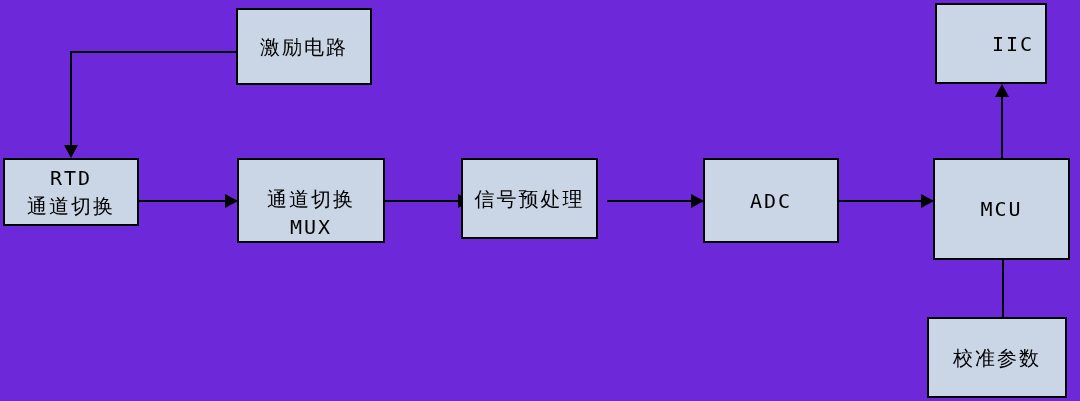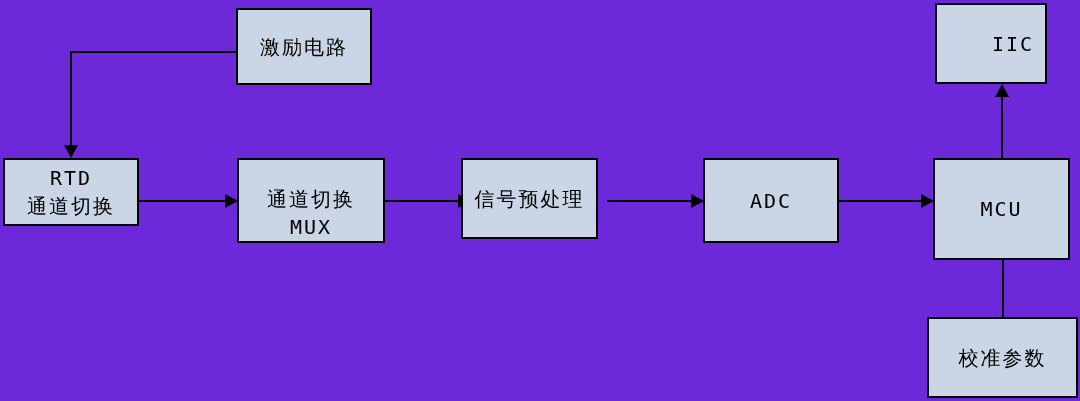--- a/index.html
+++ b/index.html
@@ -38,21 +38,21 @@
     letter-spacing: 2px;
     white-space: nowrap;
   }
   #node-excitation   { left: 236px; top: 8px;   width: 136px; height: 77px; }
   #node-rtd          { left: 3px;   top: 158px; width: 136px; height: 68px; }
   #node-mux          { left: 237px; top: 158px; width: 148px; height: 85px; justify-content: flex-end; }
   #node-preprocess   { left: 448px; top: 158px; width: 137px; height: 81px; margin-left: 13px; }
   #node-adc          { left: 703px; top: 158px; width: 136px; height: 85px; gap: 32px; }
   #node-mcu          { left: 933px; top: 158px; width: 137px; height: 102px; }
   #node-iic          { left: 935px; top: 3px;   width: 112px; height: 81px; padding-left: 44px; }
-  #node-calibration  { left: 927px; top: 317px; width: 151px; height: 81px; }
+  #node-calibration  { left: 927px; top: 317px; width: 140px; height: 81px; }
   .node .line { display: block; }
 </style>
 </head>
 <body>
 
 <div class="canvas">
 
   <svg class="connectors" width="1080" height="401" viewBox="0 0 1080 401" xmlns="http://www.w3.org/2000/svg">
     <g fill="none" stroke-width="2" stroke="#000000">
       <polyline points="236,52 71,52 71,150"></polyline>

